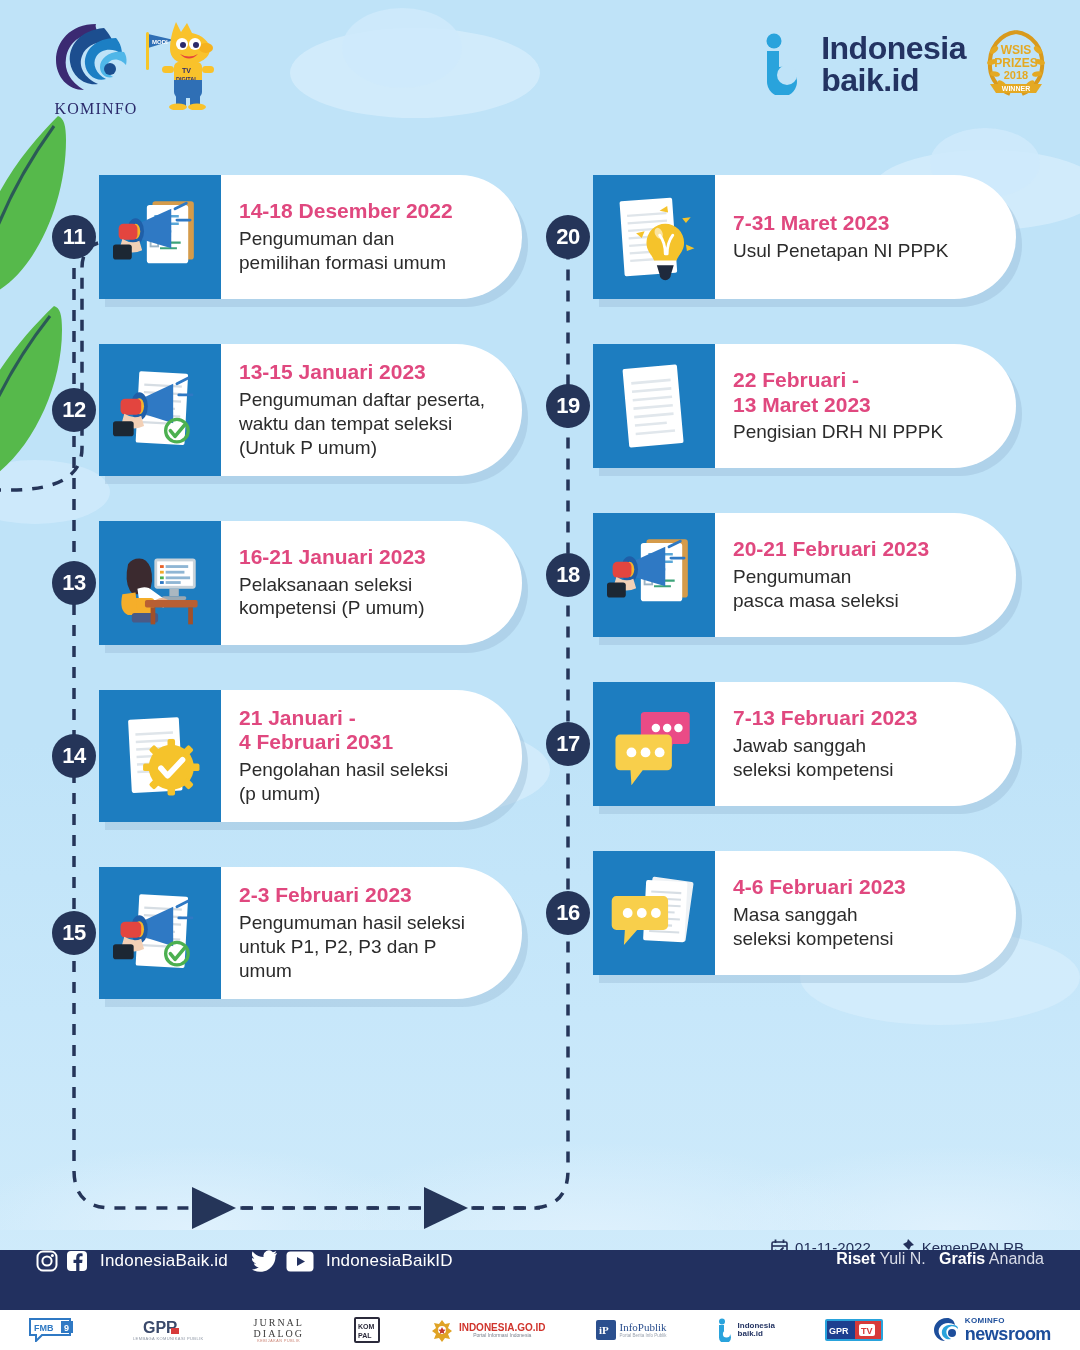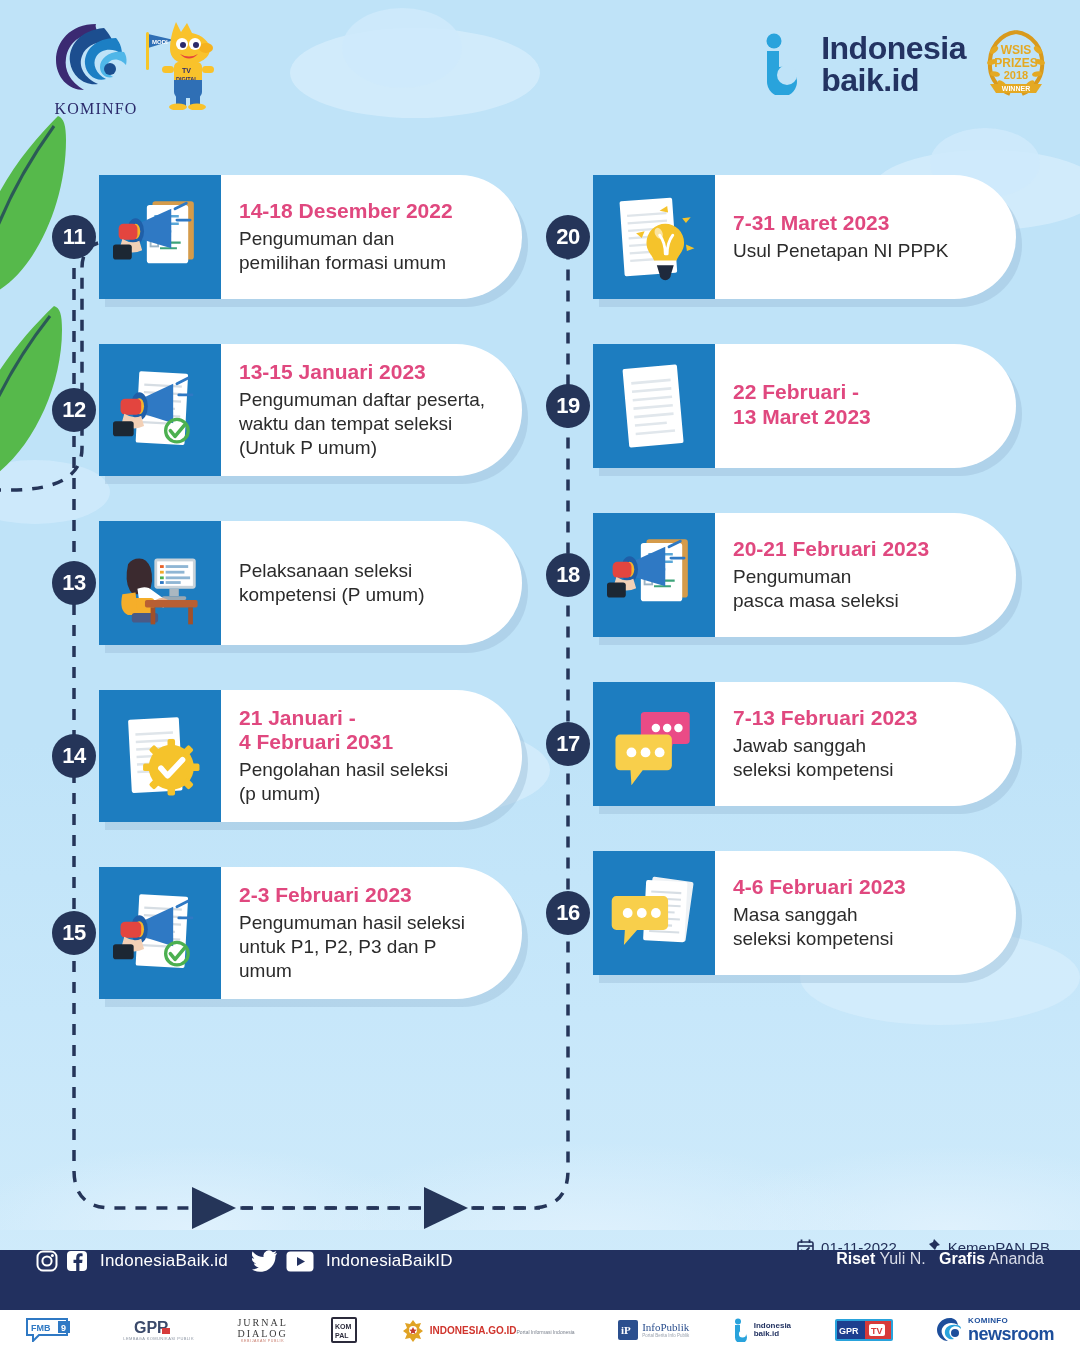--- a/index.html
+++ b/index.html
@@ -88,21 +88,21 @@
     line-height:1.18; margin-bottom:3px; white-space:pre-line;
   }
   .card-desc {
     color:#2b2b2b; font-size:19px; line-height:1.26; white-space:pre-line;
   }
 
   
   #meta-bar {
     position:absolute; left:0; right:0; bottom:85px; height:36px;
     display:flex; align-items:center; justify-content:flex-end;
-    padding-right:30px; gap:26px;
+    padding-right:56px; gap:26px;
     font-size:15px; color:#23305a;
   }
   .meta-item { display:flex; align-items:center; gap:7px; }
 
   #social-bar {
     position:absolute; left:0; right:0; bottom:40px; height:60px;
     background:#22305f; display:flex; align-items:flex-start;
     padding:0 36px; color:#ffffff;
   }
   .social-group { display:flex; align-items:center; gap:8px; }
@@ -328,20 +328,21 @@
             <ellipse cx="52" cy="70" rx="7" ry="4" fill="#e8b492"></ellipse>
             <rect x="14" y="66" width="30" height="18" rx="4" fill="#f5ae2a"></rect>
             <path d="M10 62 q-4 18 6 22 l10 -2 l-2 -22 z" fill="#f5ae2a"></path>
             <rect x="20" y="82" width="28" height="10" rx="3" fill="#4a5a86"></rect>
             <rect x="34" y="68" width="56" height="8" rx="2" fill="#b85f33"></rect>
             <rect x="40" y="76" width="5" height="18" fill="#a1502a"></rect>
             <rect x="80" y="76" width="5" height="18" fill="#a1502a"></rect>
           </svg>
         </div>
         <div class="card-text">
+          <div class="card-date">16-21 Januari 2023</div>
           <div class="card-desc">Pelaksanaan seleksi
 kompetensi (P umum)</div>
         </div>
       </div>
     </div>
 
     <div class="card-row">
       <div class="num-circle">14</div>
       <div class="card">
         <div class="card-art">
@@ -467,20 +468,21 @@
                 <line x1="28" y1="51" x2="70" y2="51"></line>
               <line x1="28" y1="60" x2="70" y2="60"></line>
                 <line x1="28" y1="69" x2="62" y2="69"></line>
               <line x1="28" y1="78" x2="70" y2="78"></line>
             </g>
           </svg>
         </div>
         <div class="card-text">
           <div class="card-date">22 Februari -
 13 Maret 2023</div>
+          <div class="card-desc">Pengisian DRH NI PPPK</div>
         </div>
       </div>
     </div>
 
     <div class="card-row">
       <div class="num-circle">18</div>
       <div class="card">
         <div class="card-art">
           <svg viewBox="0 0 100 100">
             <rect x="42" y="12" width="44" height="62" rx="3" fill="#d59b4a"></rect>
@@ -657,21 +659,21 @@
       <text x="4" y="21" font-size="7" font-weight="bold" fill="#2b2a3b" font-family="'Liberation Sans',sans-serif">PAL</text>
     </svg>
   </div>
 
   <div class="partner" style="gap:5px;">
     <svg width="24" height="24" viewBox="0 0 24 24">
       <path d="M12 2 l3 4 l5 -1 l-2 5 l4 3 l-4 3 l2 5 l-5 -1 l-3 4 l-3 -4 l-5 1 l2 -5 l-4 -3 l4 -3 l-2 -5 l5 1 z" fill="#e0a325"></path>
       <circle cx="12" cy="12" r="4" fill="#ffffff"></circle>
       <path d="M12 9 l1.2 2.4 l2.6 .3 l-2 1.8 l.6 2.6 l-2.4 -1.4 l-2.4 1.4 l.6 -2.6 l-2 -1.8 l2.6 -.3 z" fill="#c43a2e"></path>
     </svg>
-    <span style="display:flex;flex-direction:row;align-items:flex-end;line-height:1.1;">
+    <span style="display:flex;flex-direction:column;align-items:center;line-height:1.1;">
       <span style="font-size:10px;font-weight:bold;color:#d0342c;">INDONESIA.GO.ID</span>
       <span style="font-size:5px;color:#7a818d;">Portal Informasi Indonesia</span>
     </span>
   </div>
 
   <div class="partner" style="gap:4px;">
     <svg width="20" height="20" viewBox="0 0 20 20">
       <rect x="0" y="0" width="20" height="20" rx="2" fill="#2b4f8e"></rect>
       <text x="3" y="14" font-size="11" font-weight="bold" fill="#ffffff" font-family="'Liberation Serif',serif">iP</text>
     </svg>

